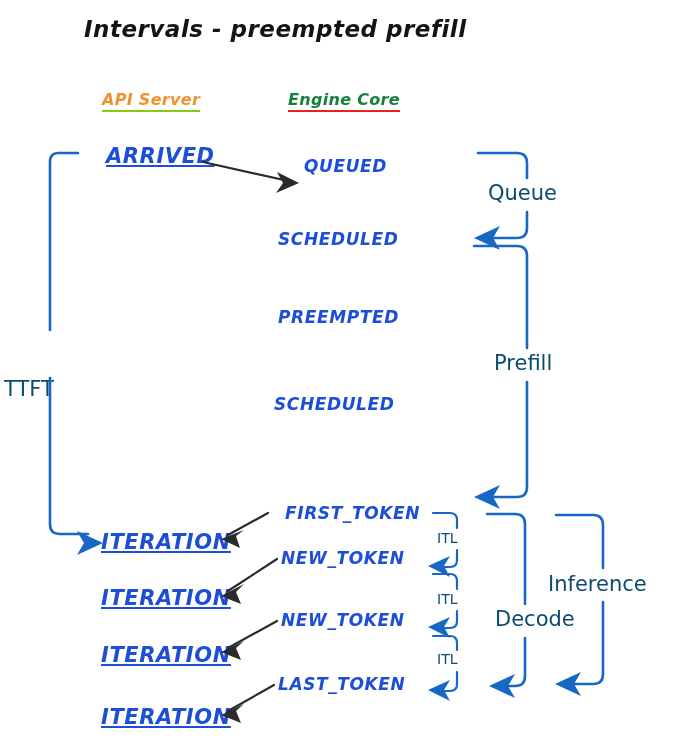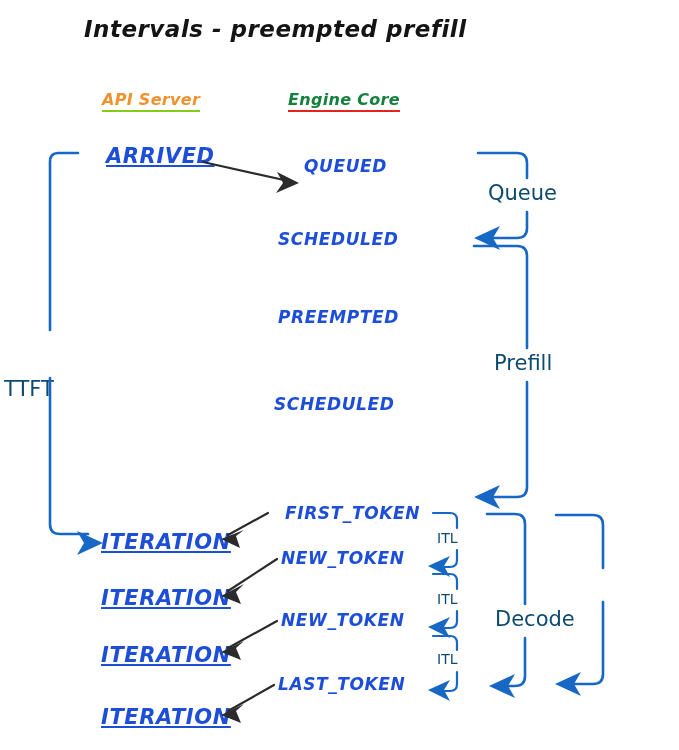--- a/index.html
+++ b/index.html
@@ -91,20 +91,21 @@
   <div class="lbl hand state-eng" style="left:281px;top:612px;">NEW_TOKEN</div>
   <div class="lbl hand state-eng" style="left:278px;top:676px;">LAST_TOKEN</div>
 
   <div class="lbl blue-txt lbl-big" style="left:4px;top:341px;margin-top:38px;">TTFT</div>
   <div class="lbl blue-txt lbl-big" style="left:488px;top:183px;">Queue</div>
   <div class="lbl blue-txt lbl-big" style="left:494px;top:353px;">Prefill</div>
   <div class="lbl blue-txt lbl-mid" style="left:437px;top:531px;">ITL</div>
   <div class="lbl blue-txt lbl-mid" style="left:437px;top:592px;">ITL</div>
   <div class="lbl blue-txt lbl-mid" style="left:437px;top:652px;">ITL</div>
   <div class="lbl blue-txt lbl-big" style="left:479px;top:609px;margin-left:16px;">Decode</div>
+  <div class="lbl blue-txt lbl-big" style="left:548px;top:574px;">Inference</div>
 
   <svg width="679" height="750" viewBox="0 0 679 750">
 
     <g>
       <path class="bk" d="M203,162 L293,182"></path>
       <path class="bkhead" d="M299,183 L277,172 L283,183 L276,193 Z"></path>
     </g>
 
     <g>
       <path class="bk" d="M268,513 L228,535"></path>

